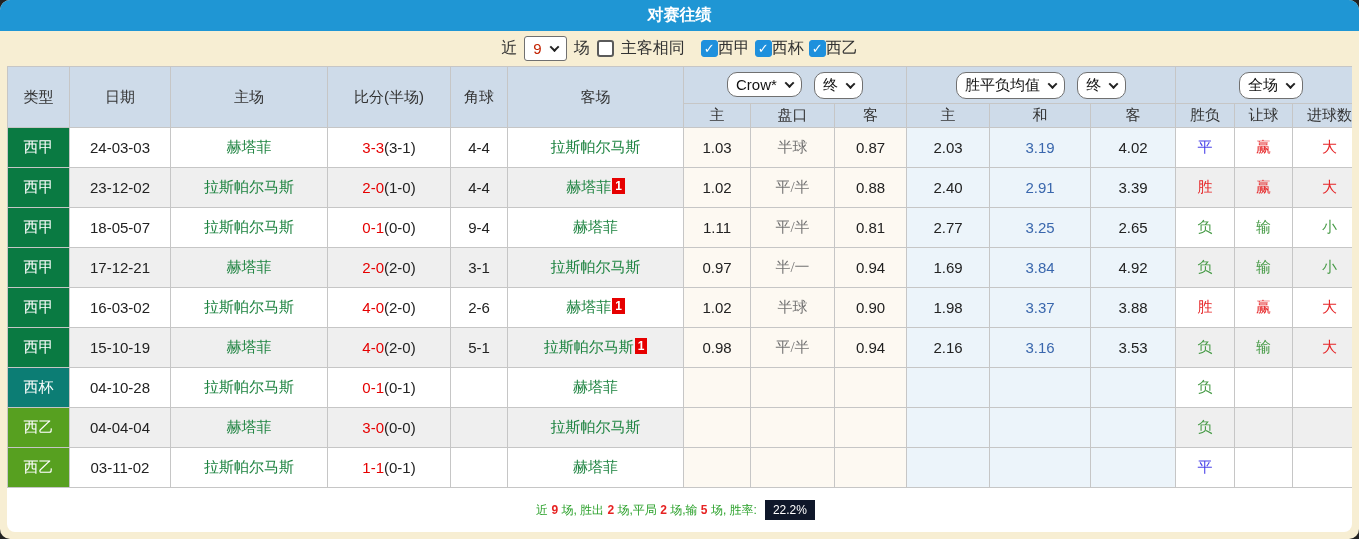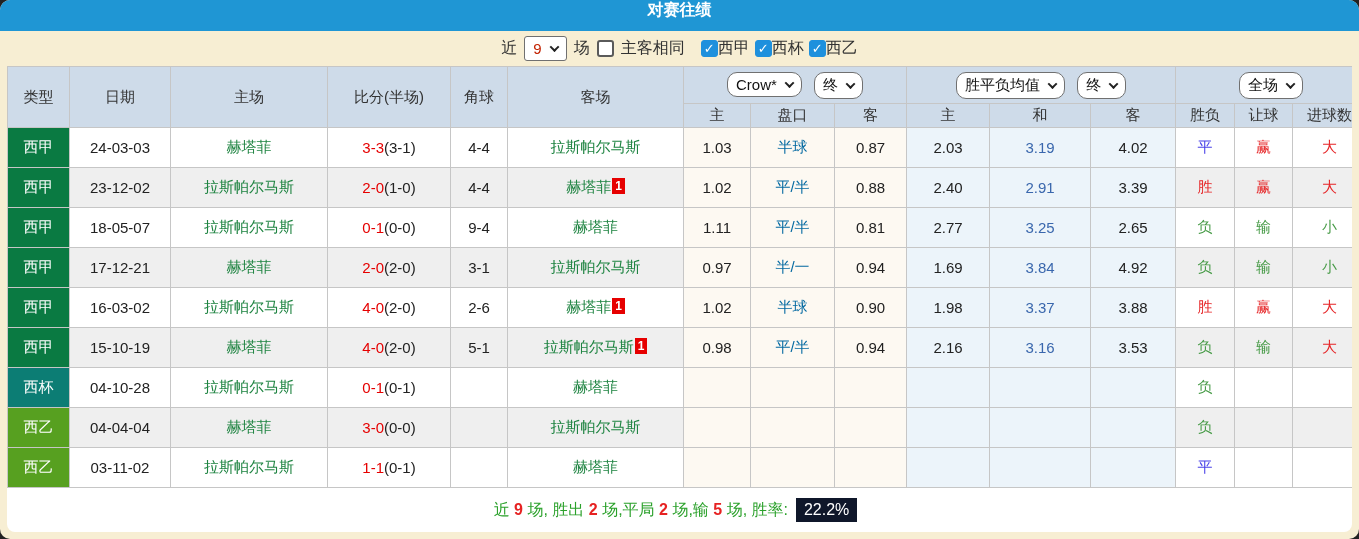--- a/index.html
+++ b/index.html
@@ -1,20 +1,20 @@
 <!DOCTYPE html>
 <html><head>
 <meta charset="utf-8">
 <style>
   * { box-sizing: border-box; }
   body { margin: 0; background: #222; font-family: "Liberation Sans", "DejaVu Sans", sans-serif; }
   .widget { width: 1359px; height: 539px; border-radius: 10px; overflow: hidden;
             background: #f7eed3; display: flex; flex-direction: column; }
   .titlebar { height: 31px; flex: 0 0 31px; background: #1f96d4; color: #fff; font-weight: bold;
-              font-size: 16px; display: flex; justify-content: center; }
+              font-size: 16px; display: flex; align-items: center; justify-content: center; }
   .filterbar { height: 35px; flex: 0 0 35px; display: flex; align-items: center; justify-content: center;
                gap: 7px; font-size: 16px; color: #333; }
   .flabel { color: #333; }
   .sel { display: inline-flex; align-items: center; gap: 9px; background: #fff; border: 1px solid #707070;
          border-radius: 3px; padding: 3px 8px; font-size: 15px; color: #111; cursor: default; }
   .sel-count span { color: #c22200; }
   .chev { width: 7px; height: 7px; border-left: 2px solid #222; border-bottom: 2px solid #222;
           transform: rotate(-45deg) translate(1px,-1px); display: inline-block; }
   .cb { width: 17px; height: 17px; border-radius: 3px; display: inline-flex; align-items: center;
         justify-content: center; font-size: 13px; font-weight: bold; line-height: 1; }
@@ -34,27 +34,27 @@
   tr.odd .zebra { background: #ffffff; }
   tr.even .zebra { background: #efefef; }
   .c-league { color: #fff; font-size: 15px; }
   .c-home, .away-name { color: #1f8442; }
   .ft { color: #e60000; }
   .ht { color: #222; }
   .badge { display: inline-block; background: #e60000; color: #fff; font-size: 12px; font-weight: bold;
            line-height: 1; padding: 2px 3px; margin-left: 1px; vertical-align: top; }
   .odd-bg { background: #fdf9f2; }
   .avg-bg { background: #ecf4fa; }
-  .hcap { color: #0369a1; }
+  .hcap { color: #737373; font-family: Liberation Serif, serif; }
   .mid-avg { color: #3a67ad; }
   .res-red { color: #e62628; }
   .res-green { color: #459a45; }
   .res-blue { color: #4b43e8; }
   .summary { flex: 1 1 auto; min-height: 30px; display: flex; align-items: center; justify-content: center;
-             font-size: 16px; }
+             font-size: 12px; }
   .seg-green { color: #2ba12b; }
   .seg-red { color: #e62222; font-weight: bold; }
   .win-badge { background: #0f172a; color: #fff; font-weight: normal; padding: 3px 8px; margin: 0 8px; }
   .st-label { color: #2ba12b; margin-left: 10px; }
   .st-value { color: #0000dd; margin-left: 6px; }
 </style>
 </head>
 <body>
 
 <div class="widget">

